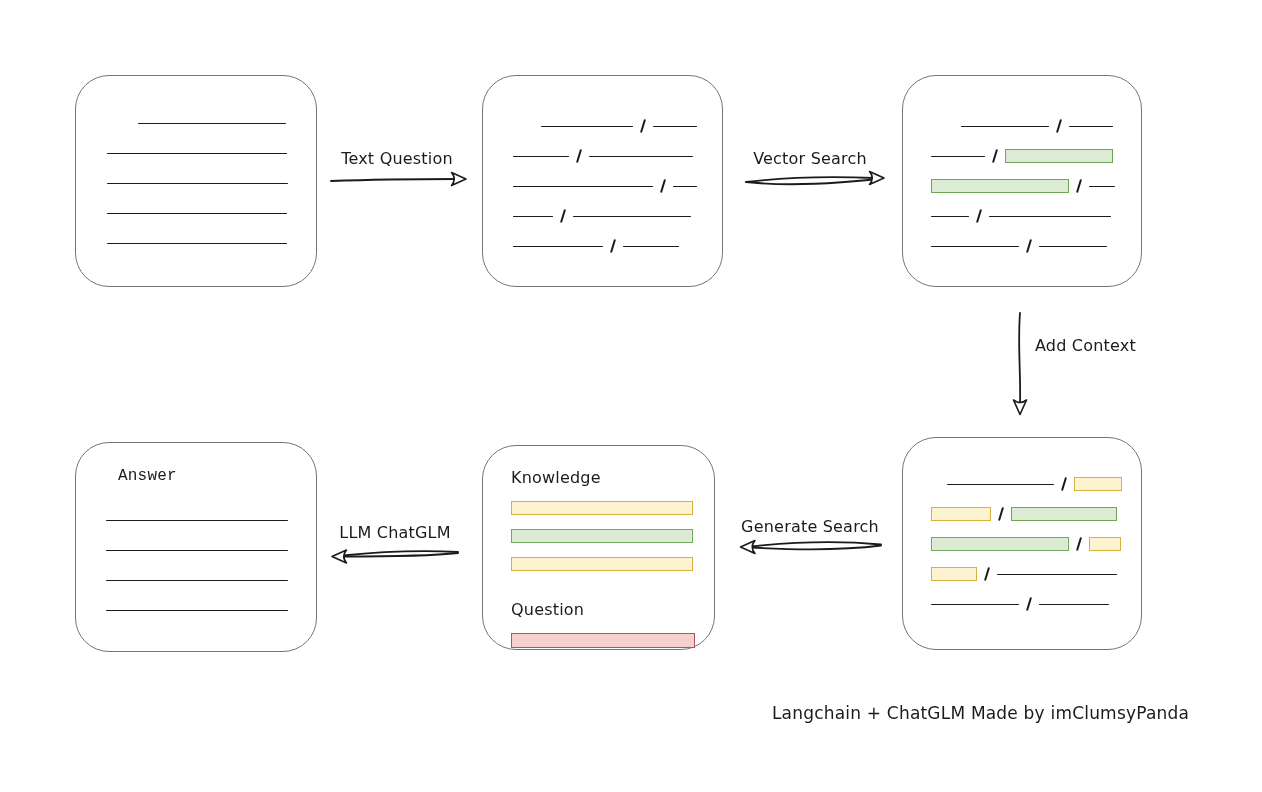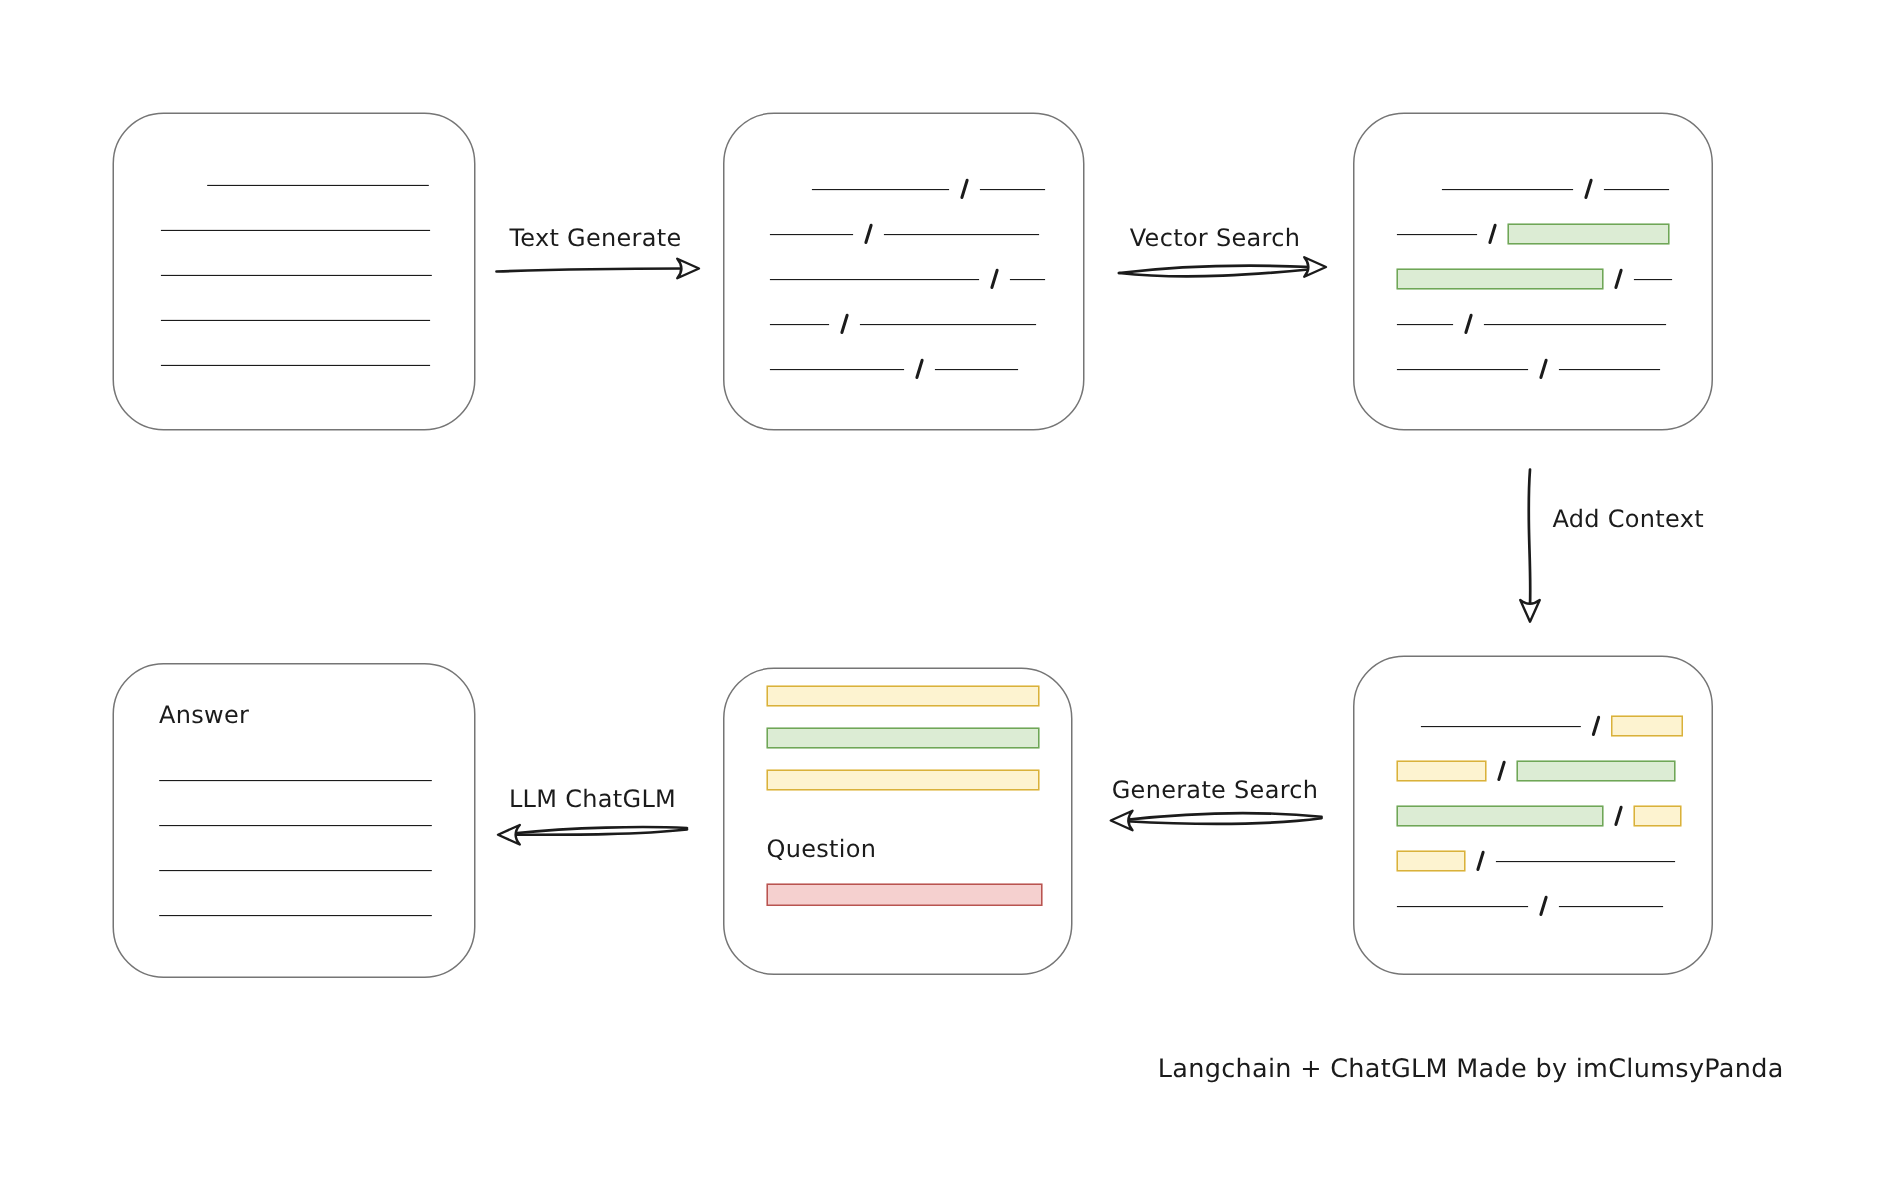--- a/index.html
+++ b/index.html
@@ -30,21 +30,21 @@
   .seg-line   { height:0; border-top:1.7px solid #1b1b1b; border-radius:2px; }
   .seg-slash  { width:2.4px; height:14px; background:#1b1b1b; transform:rotate(17deg); border-radius:2px; flex:none; }
   .seg-green  { height:14px; background:#dcecd4; border:1.4px solid #6fa657; }
   .seg-yellow { height:14px; background:#fdf3d0; border:1.4px solid #d9b13b; }
   .seg-red    { height:15px; background:#f5d0cf; border:1.4px solid #b85450; }
 
   .box-title { font-size:16px; letter-spacing:.2px; }
   #box-prompt .box-title { margin:22px 0 0 28px; height:22px; }
   #box-prompt .bars { margin:4px 0 0 28px; }
   #box-prompt .box-title.q { margin-top:22px; }
-  #box-answer .box-title { margin:24px 0 0 30px; height:22px; }
+  #box-answer .box-title { margin:24px 0 0 42px; height:22px;font-family:Liberation Mono, monospace; }
 
   .flow-label { position:absolute; font-size:16px; letter-spacing:.2px; white-space:nowrap; }
   .flow-label.centered { text-align:center; }
   #lbl-text-splitter   { left:322px;  top:149px; width:150px; }
   #lbl-vector-search   { left:735px;  top:149px; width:150px; }
   #lbl-add-context     { left:1035px; top:336px; }
   #lbl-generate-prompt { left:732px;  top:517px; width:156px; }
   #lbl-llm-response    { left:322px;  top:523px; width:146px; }
   #caption { left:758px; top:685px; width:445px; font-size:17px;margin-top:18px; }
 
@@ -161,20 +161,21 @@
         </div>
         <div class="row">
           <div class="seg-line" style="width: 88px;"></div>
           <div class="seg-slash"></div>
           <div class="seg-line" style="width: 70px;"></div>
         </div>
       </div>
   </div>
 
   <div class="box" id="box-prompt">
+    <div class="box-title">Knowledge</div>
     <div class="bars">
         <div class="row">
           <div class="seg-yellow" style="width: 182px;"></div>
         </div>
         <div class="row">
           <div class="seg-green" style="width: 182px;"></div>
         </div>
         <div class="row">
           <div class="seg-yellow" style="width: 182px;"></div>
         </div>
@@ -198,21 +199,21 @@
         </div>
         <div class="row">
           <div class="seg-line" style="width: 182px;"></div>
         </div>
         <div class="row">
           <div class="seg-line" style="width: 182px;"></div>
         </div>
       </div>
   </div>
 
-  <div class="flow-label centered" id="lbl-text-splitter">Text Generate</div>
+  <div class="flow-label centered" id="lbl-text-splitter">Text Question</div>
   <div class="flow-label centered" id="lbl-vector-search">Vector Search</div>
   <div class="flow-label" id="lbl-add-context">Add Context</div>
   <div class="flow-label centered" id="lbl-generate-prompt">Generate Search</div>
   <div class="flow-label centered" id="lbl-llm-response">LLM ChatGLM</div>
 
   <div class="flow-label centered" id="caption">Langchain + ChatGLM Made by imClumsyPanda</div>
 
   <svg class="arrows" width="1262" height="792" viewBox="0 0 1262 792">
 
     <g>

